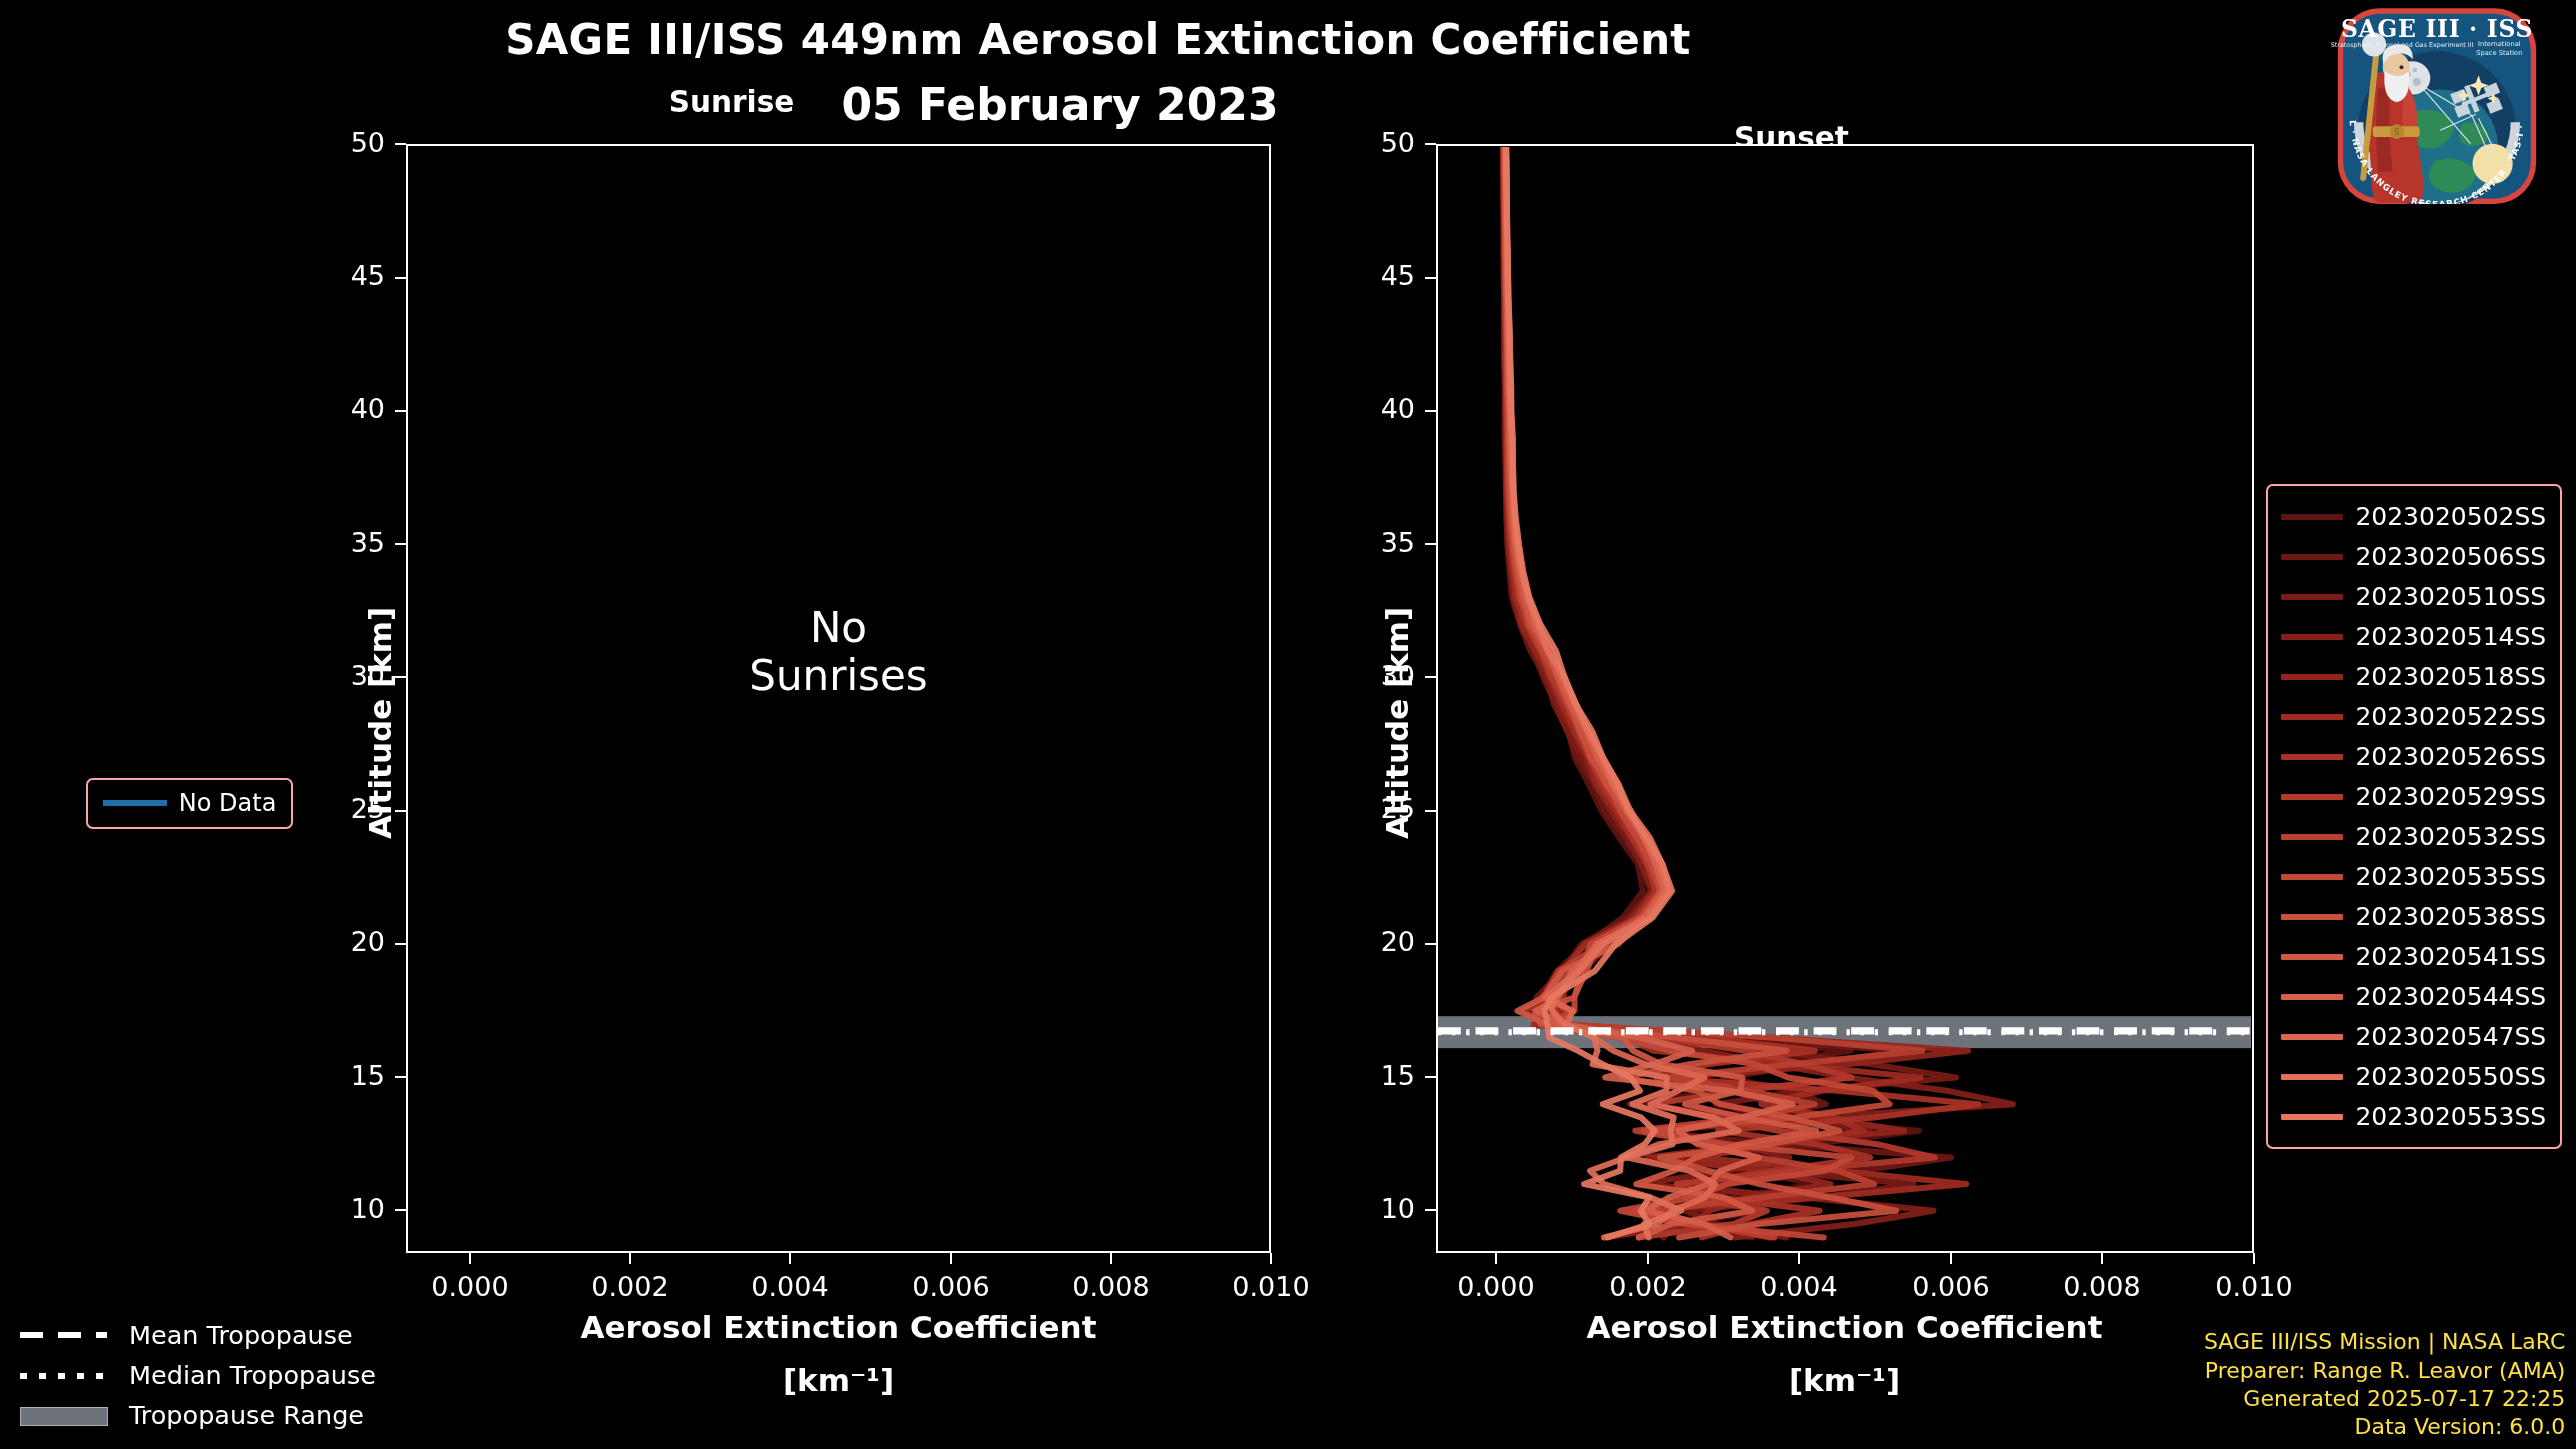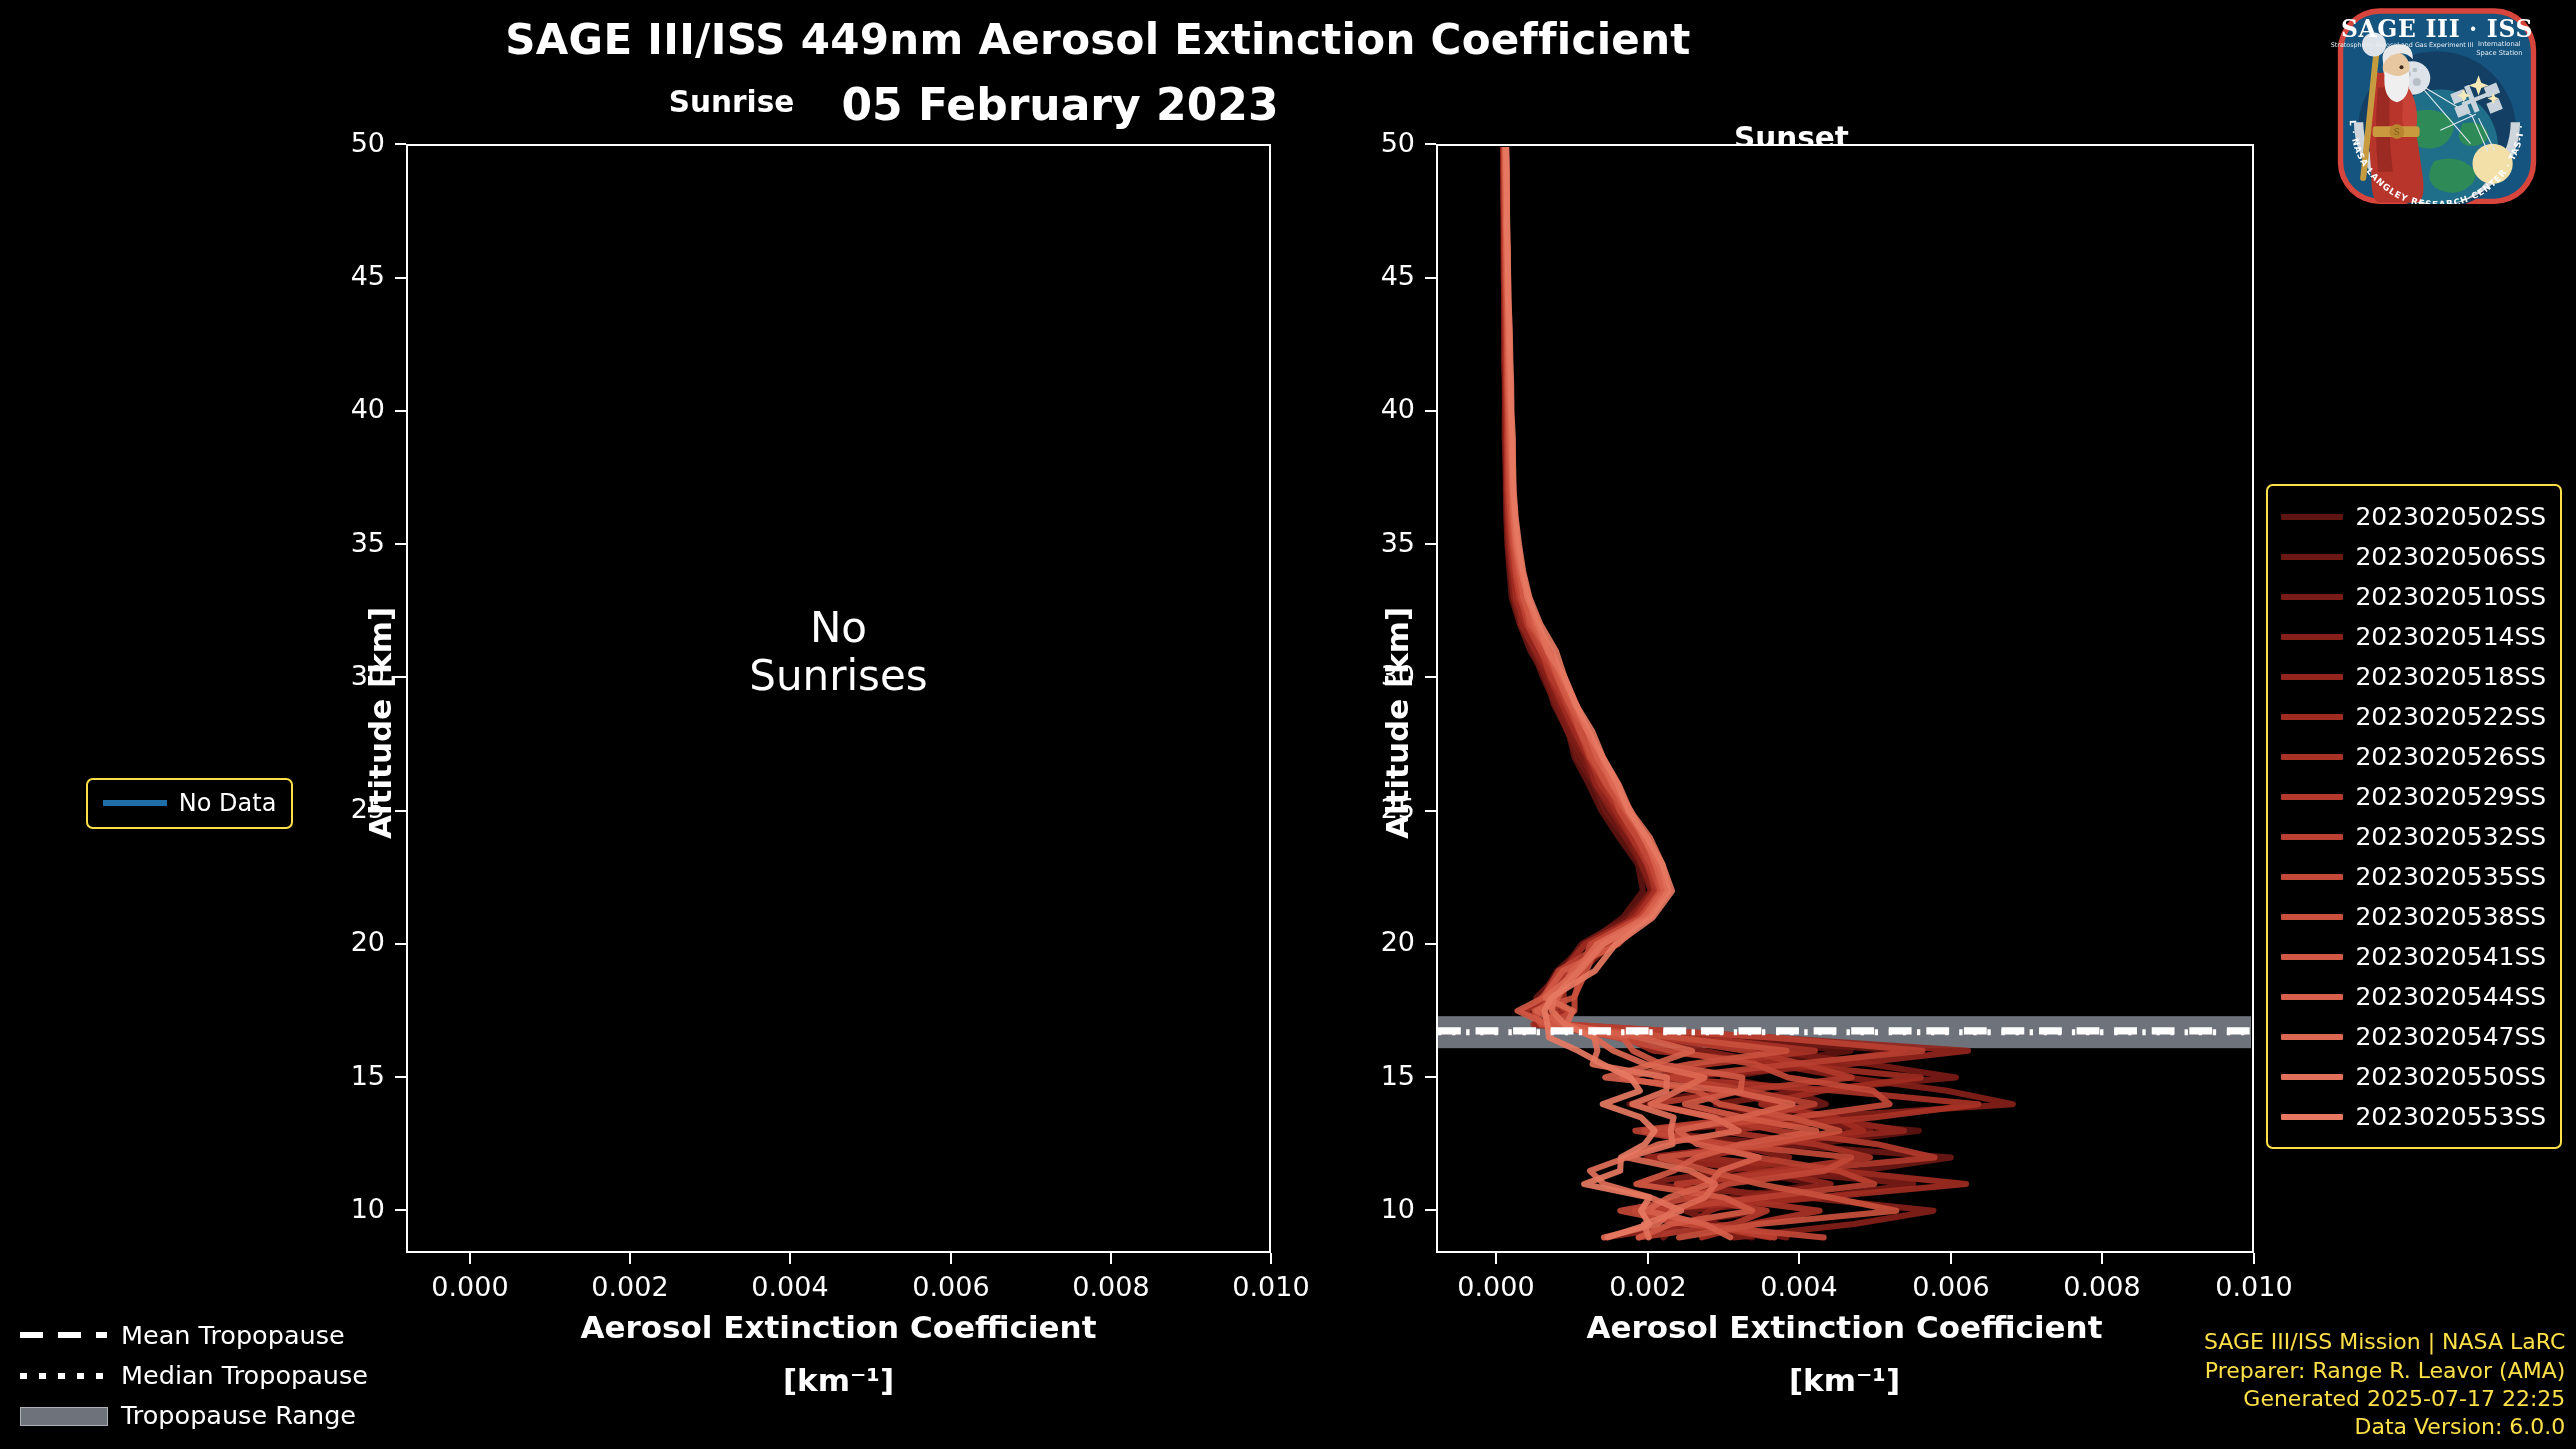--- a/index.html
+++ b/index.html
@@ -28,35 +28,35 @@
   
   .xtick{position:absolute;font-size:27px;text-align:center;width:134px;}
   .ytick{position:absolute;font-size:27px;text-align:right;width:81px;}
   .tickmark{position:absolute;background:#fff;}
 
   .axlabel{position:absolute;font-size:31px;font-weight:bold;text-align:center;}
   .ylabel-rot{position:absolute;font-size:31px;font-weight:bold;
     transform-origin:0 0;transform:rotate(-90deg);white-space:nowrap;}
 
   
-  .legend-box{position:absolute;border:2px solid #fde047;border-radius:6.7px;
+  .legend-box{position:absolute;border:2px solid #fca5a5;border-radius:6.7px;
     background:#000;}
   #legend-nodata{left:86px;top:778px;padding:9.4px 14.8px;display:flex;
     align-items:center;gap:12px;}
   #legend-nodata .swatch{width:64px;height:6px;background:#1f6ea8;}
   #legend-nodata .lbl{font-size:24px;}
 
   #legend-series{left:2266px;top:484px;padding:10.7px 13.4px;}
   .series-row{display:flex;align-items:center;gap:12px;height:40px;}
   .series-row .swatch{width:62px;height:6px;border-radius:1.3px;flex:0 0 auto;}
   .series-row .lbl{font-size:25px;white-space:nowrap;}
 
   
   #tropo-key{left:20px;top:1315px;}
-  .tk-row{display:flex;align-items:center;gap:14px;height:40px;}
+  .tk-row{display:flex;align-items:center;gap:22px;height:40px;}
   .tk-lbl{font-size:25.5px;}
   .tk-swatch{width:87px;height:19px;position:relative;}
   .tk-dash{position:absolute;top:6px;left:0;width:87px;height:6.7px;
     background:repeating-linear-gradient(90deg,#fff 0 23px,transparent 23px 38px);}
   .tk-dot{position:absolute;top:7.4px;left:0;width:87px;height:6px;
     background:repeating-linear-gradient(90deg,#fff 0 6.7px,transparent 6.7px 19px);}
   .tk-band{position:absolute;top:1.3px;left:0;width:86px;height:17.4px;
     background:#6e737b;border:1.3px solid #aeb2b8;}
 
   

